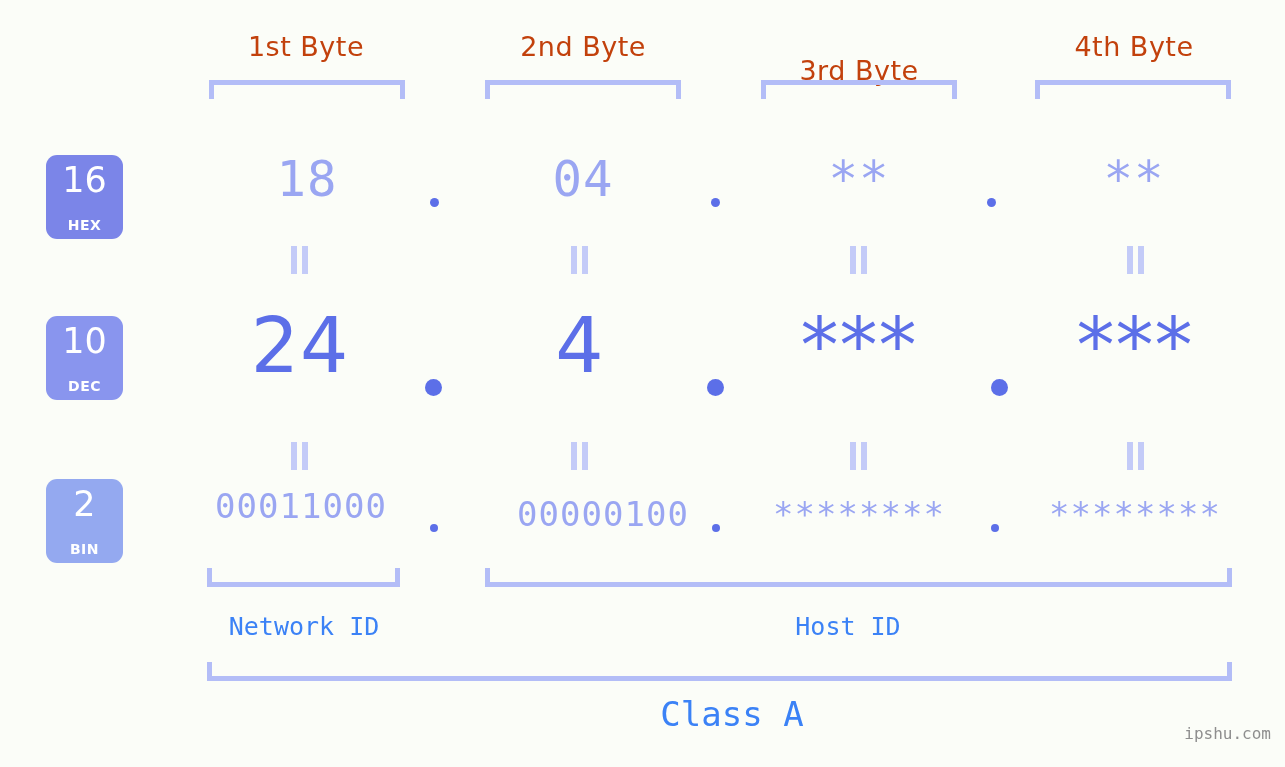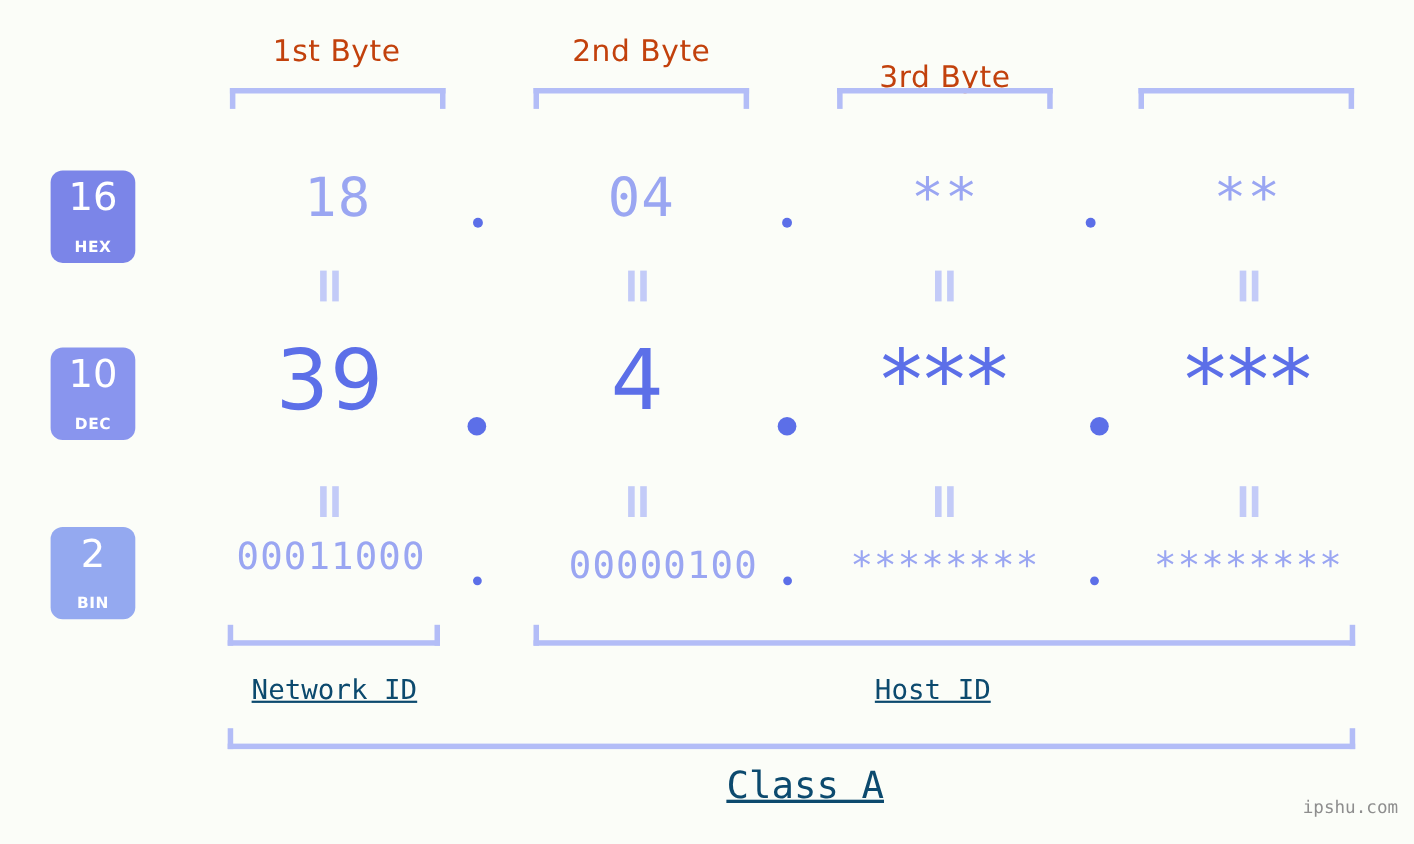--- a/index.html
+++ b/index.html
@@ -130,23 +130,22 @@
   }
   .eqsign span.a { left: 3px; }
   .eqsign span.b { left: 14px; }
 
   
   .caption {
     position: absolute;
     text-align: center;
     white-space: nowrap;
     font-family: "DejaVu Sans Mono", monospace;
-    color: #0c4a6e;
-    line-height: 1;
-    text-decoration: underline;
+    color: #3b82f6;
+    line-height: 1;
   }
   .caption-id { font-size: 25px; }
   .caption-class { font-size: 34px; }
 
   
   .watermark {
     position: absolute;
     right: 14px;
     bottom: 24px;
     font-family: "DejaVu Sans Mono", monospace;
@@ -157,20 +156,21 @@
   }
 </style>
 </head>
 <body>
 
 <div id="stage">
 
   <div class="byte-label" style="left:186px;">1st Byte</div>
   <div class="byte-label" style="left:463px;">2nd Byte</div>
   <div class="byte-label" style="left:739px;margin-top:24px;">3rd Byte</div>
+  <div class="byte-label" style="left:1014px;">4th Byte</div>
 
   <div class="bracket bracket-down" style="left:209px;top:80px;width:196px;"></div>
   <div class="bracket bracket-down" style="left:485px;top:80px;width:196px;"></div>
   <div class="bracket bracket-down" style="left:761px;top:80px;width:196px;"></div>
   <div class="bracket bracket-down" style="left:1035px;top:80px;width:196px;"></div>
 
   <div class="badge" style="top:155px;background:#7b85e8;">
     <div class="badge-num">16</div>
     <div class="badge-name">HEX</div>
   </div>
@@ -204,21 +204,21 @@
   <div class="eqsign" style="left:847px;top:246px;">
       <span class="a"></span>
       <span class="b"></span>
     </div>
   <div class="eqsign" style="left:1124px;top:246px;">
       <span class="a"></span>
       <span class="b"></span>
     </div>
 
   <div class="row-dec">
-    <div class="cell" style="left:180px;top:308px;">39</div>
+    <div class="cell" style="left:180px;top:308px;">24</div>
     <div class="cell" style="left:460px;top:308px;">4</div>
     <div class="cell" style="left:739px;top:308px;">***</div>
     <div class="cell" style="left:1015px;top:308px;">***</div>
     <div class="dot dot-dec" style="left:425px;top:379px;"></div>
     <div class="dot dot-dec" style="left:707px;top:379px;"></div>
     <div class="dot dot-dec" style="left:991px;top:379px;"></div>
   </div>
 
   <div class="eqsign" style="left:288px;top:442px;">
       <span class="a"></span>

